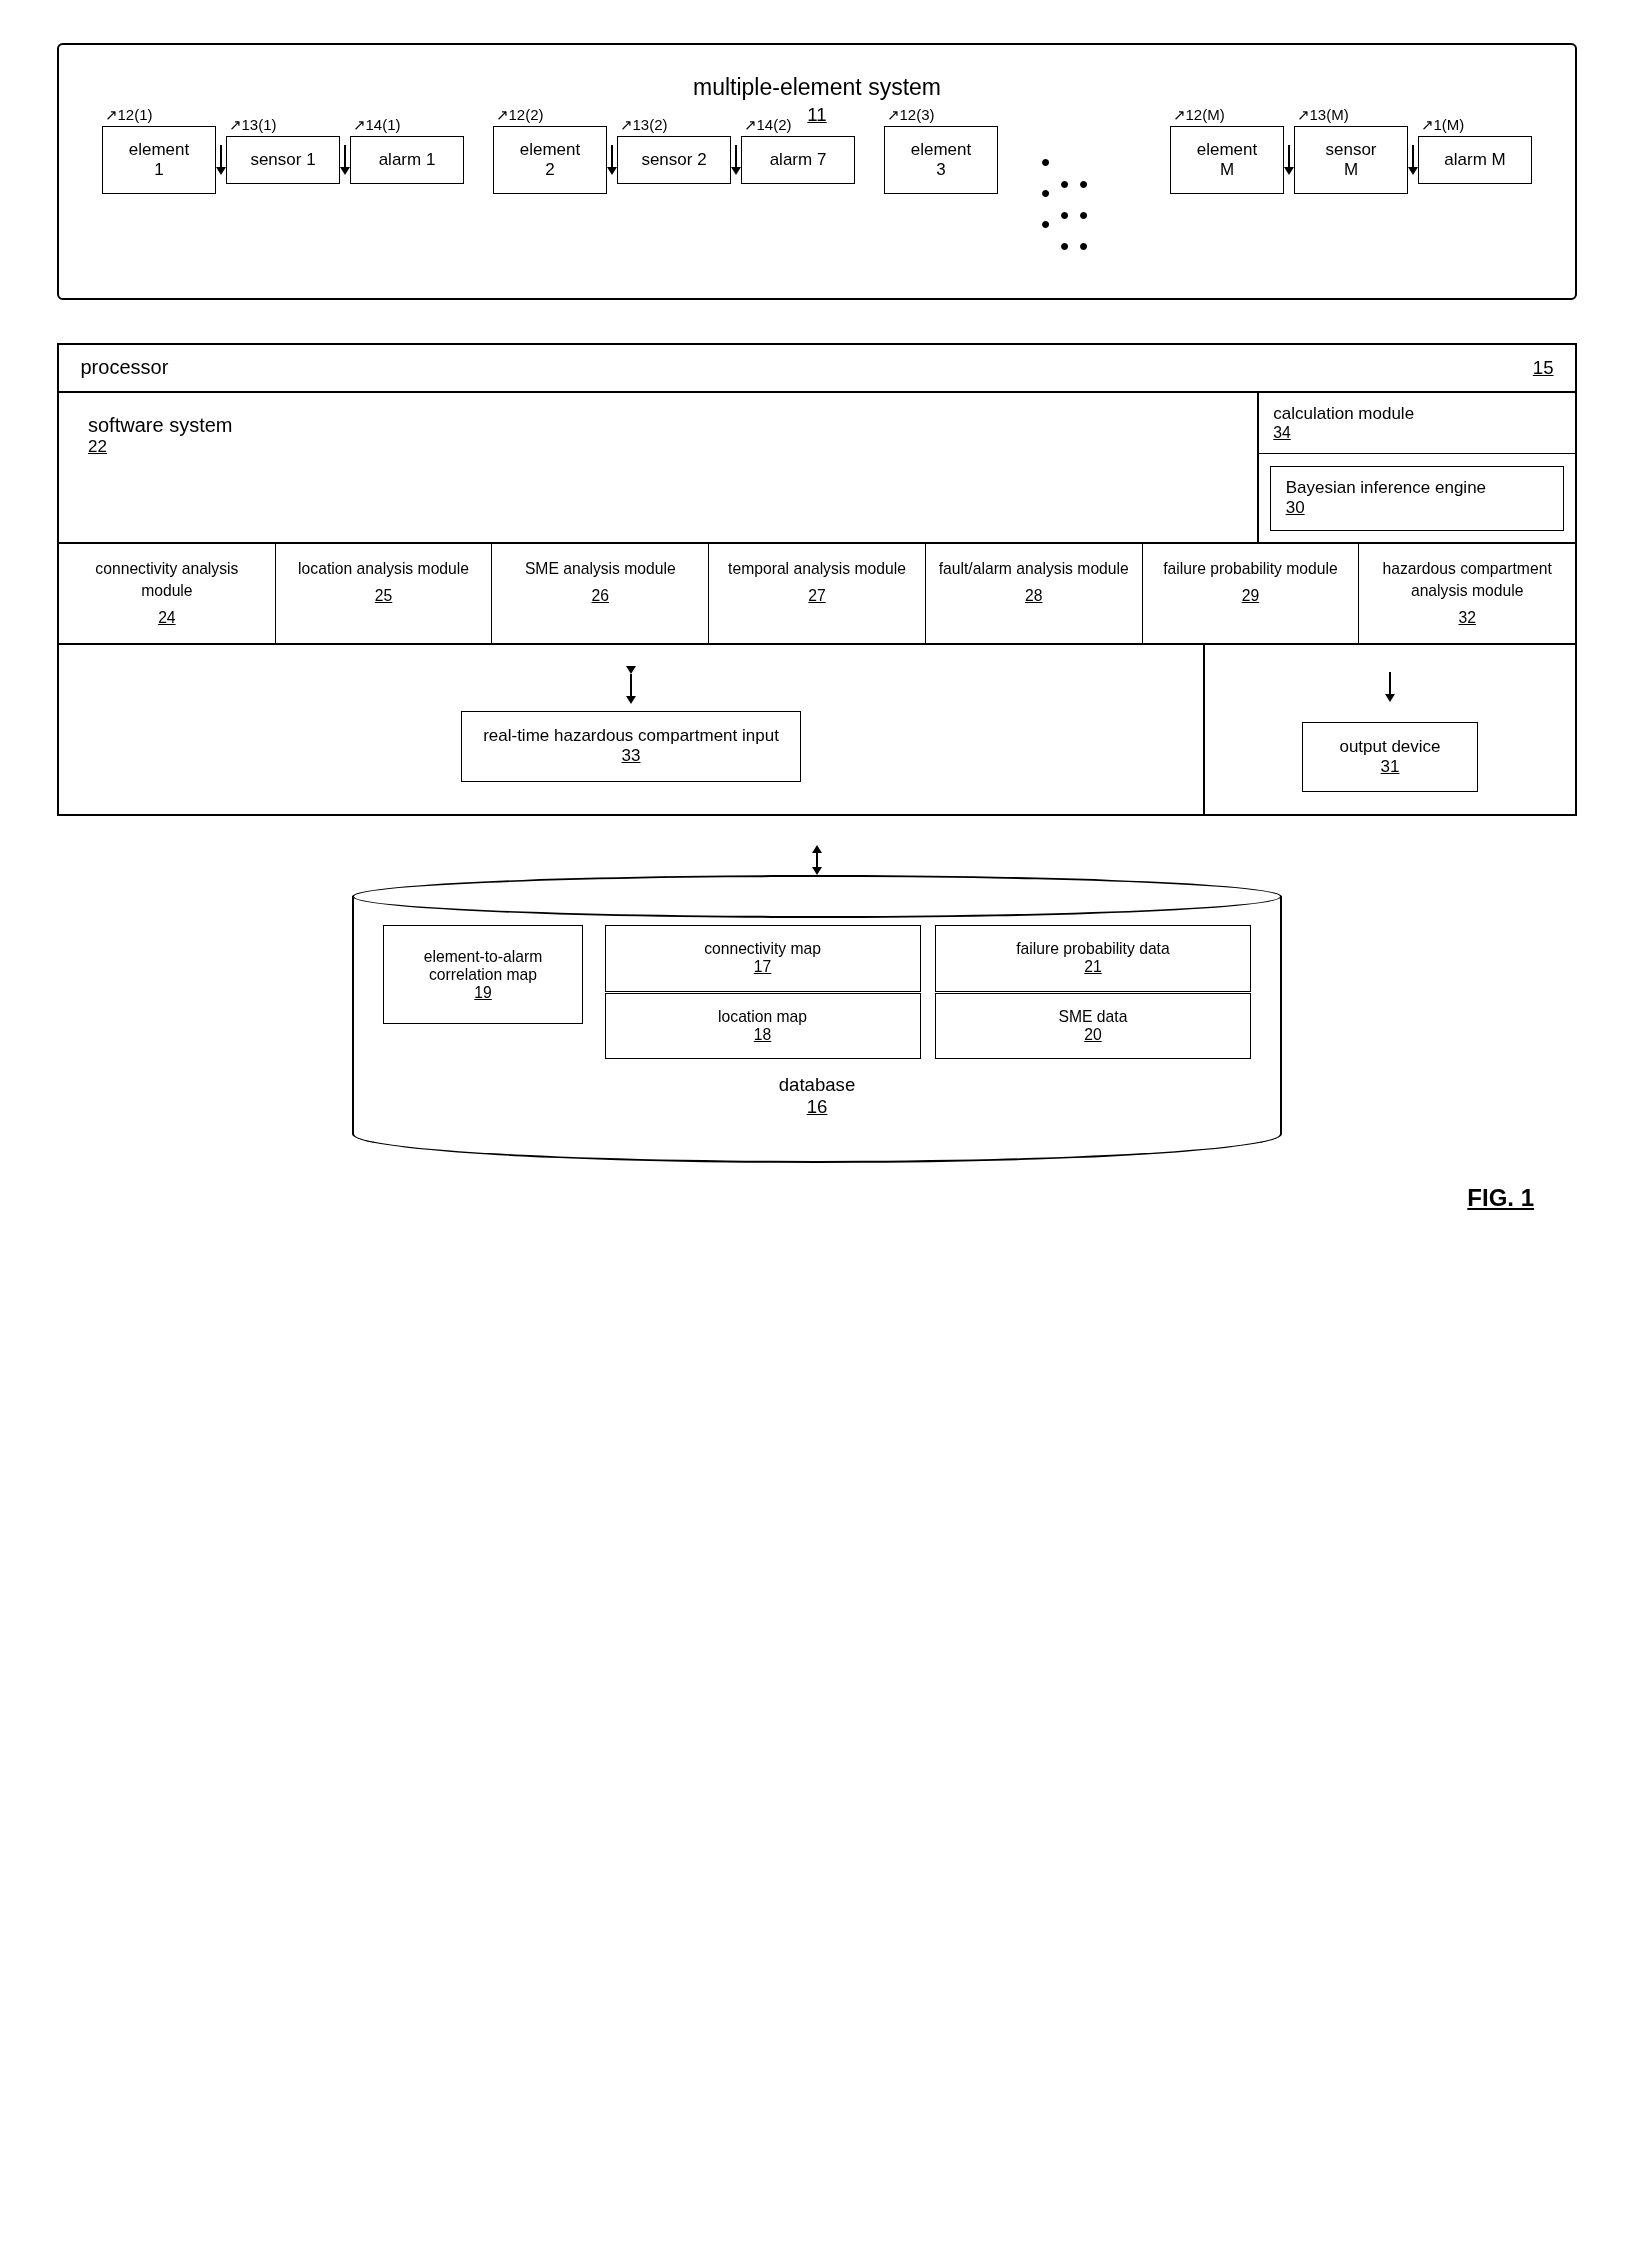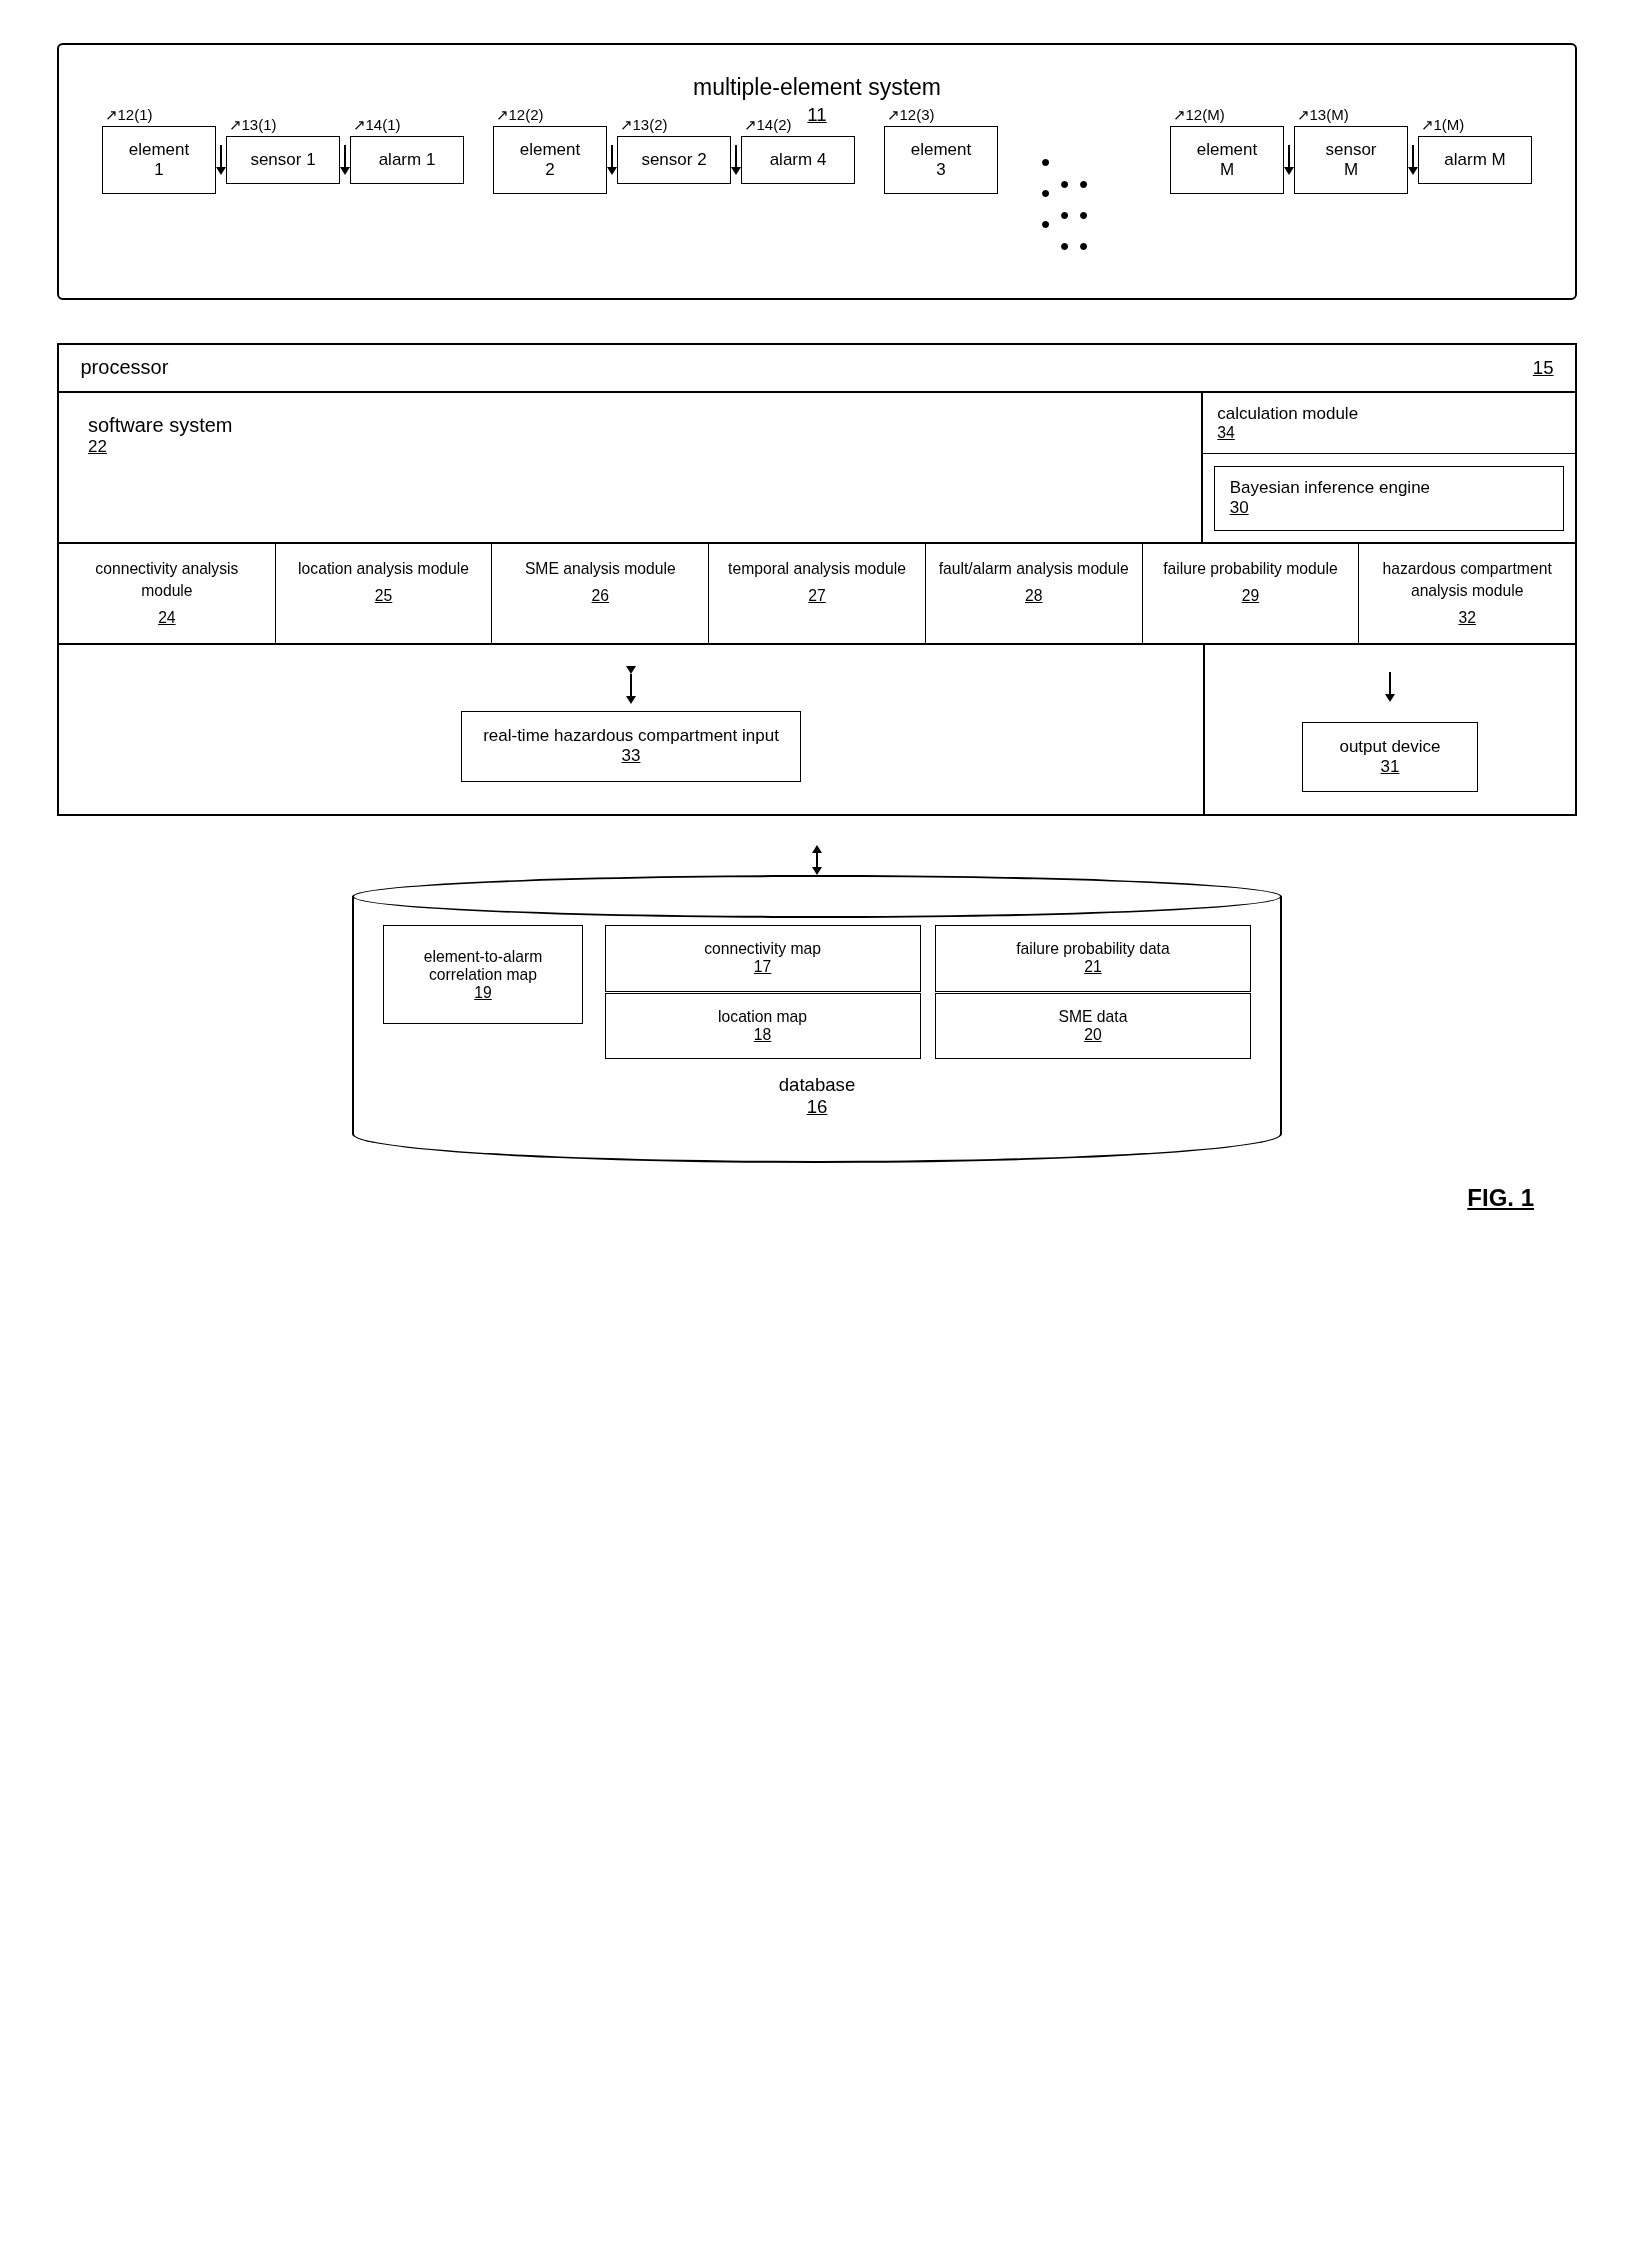--- a/index.html
+++ b/index.html
@@ -126,21 +126,21 @@
     }
     .software-title {
       font-size: 20px;
     }
     .software-id {
       font-size: 17px;
       text-decoration: underline;
     }
 
     .calc-block {
-      width: 372px;
+      width: 316px;
       display: flex;
       flex-direction: column;
     }
     .calc-header {
       padding: 11.4px 14.3px;
       border-bottom: 1.4px solid #000;
       font-size: 17px;
     }
     .bayesian-block {
       border: 1.4px solid #000;
@@ -349,21 +349,21 @@
       <div style="position:relative; display:inline-block;">
         <span style="position:absolute; top:-20px; left:2.9px; font-size:15px;">↗13(2)</span>
         <div class="box">sensor 2</div>
       </div>
       <div class="arrow-down">
         <div class="arrow-line"></div>
         <div class="arrow-head"></div>
       </div>
       <div style="position:relative; display:inline-block;">
         <span style="position:absolute; top:-20px; left:2.9px; font-size:15px;">↗14(2)</span>
-        <div class="box">alarm 4</div>
+        <div class="box">alarm 7</div>
       </div>
     </div>
 
     <div class="element-column">
       <div style="position:relative; display:inline-block;">
         <span style="position:absolute; top:-20px; left:2.9px; font-size:15px;">↗12(3)</span>
         <div class="box">element 3</div>
       </div>
 
     </div>

